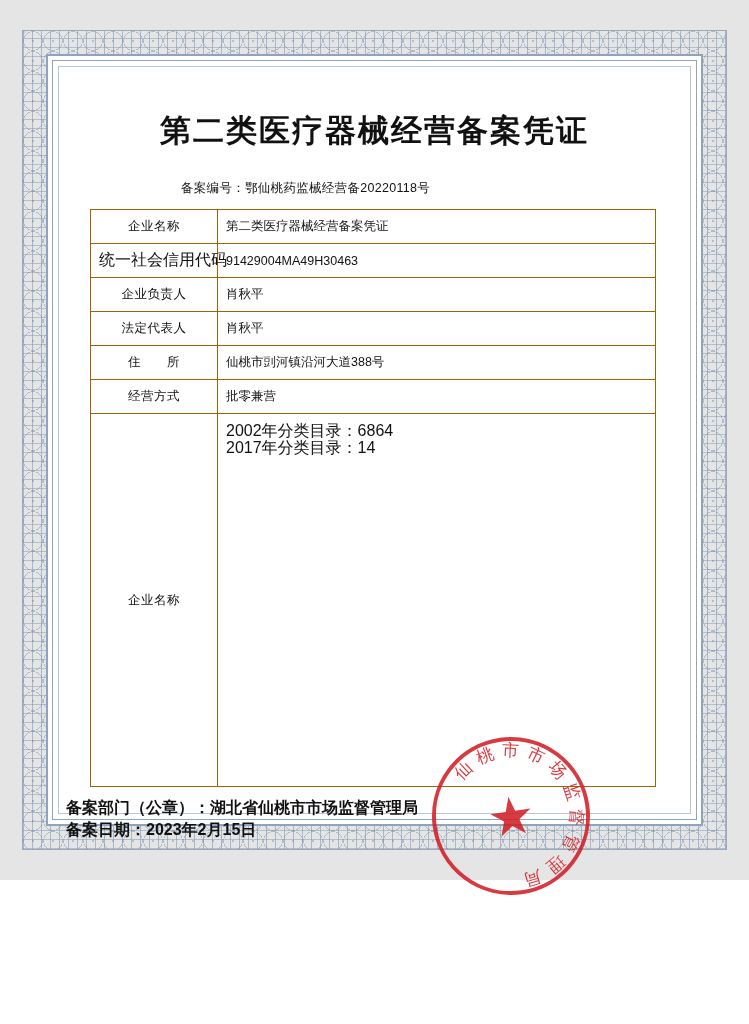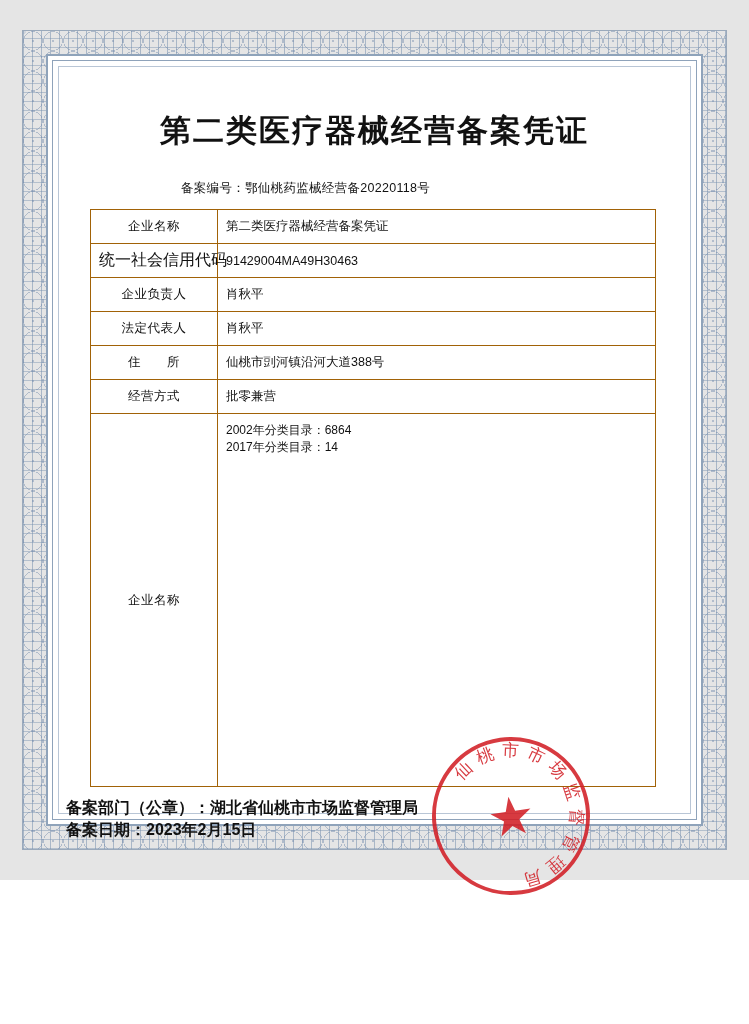--- a/index.html
+++ b/index.html
@@ -145,21 +145,21 @@
     height: 372px;
     vertical-align: top;
   }
   tr.row-scope td.label {
     vertical-align: middle;
     text-align: center;
   }
   .scope-lines {
     padding-top: 8px;
     line-height: 17px;
-    font-size: 12px;
+    font-size: 16px;
   }
 
   
   .footer {
     margin-top: 10px;
     margin-right: 24px;
     text-align: left;
     font-size: 16px;
     color: #111;
     line-height: 22px;

